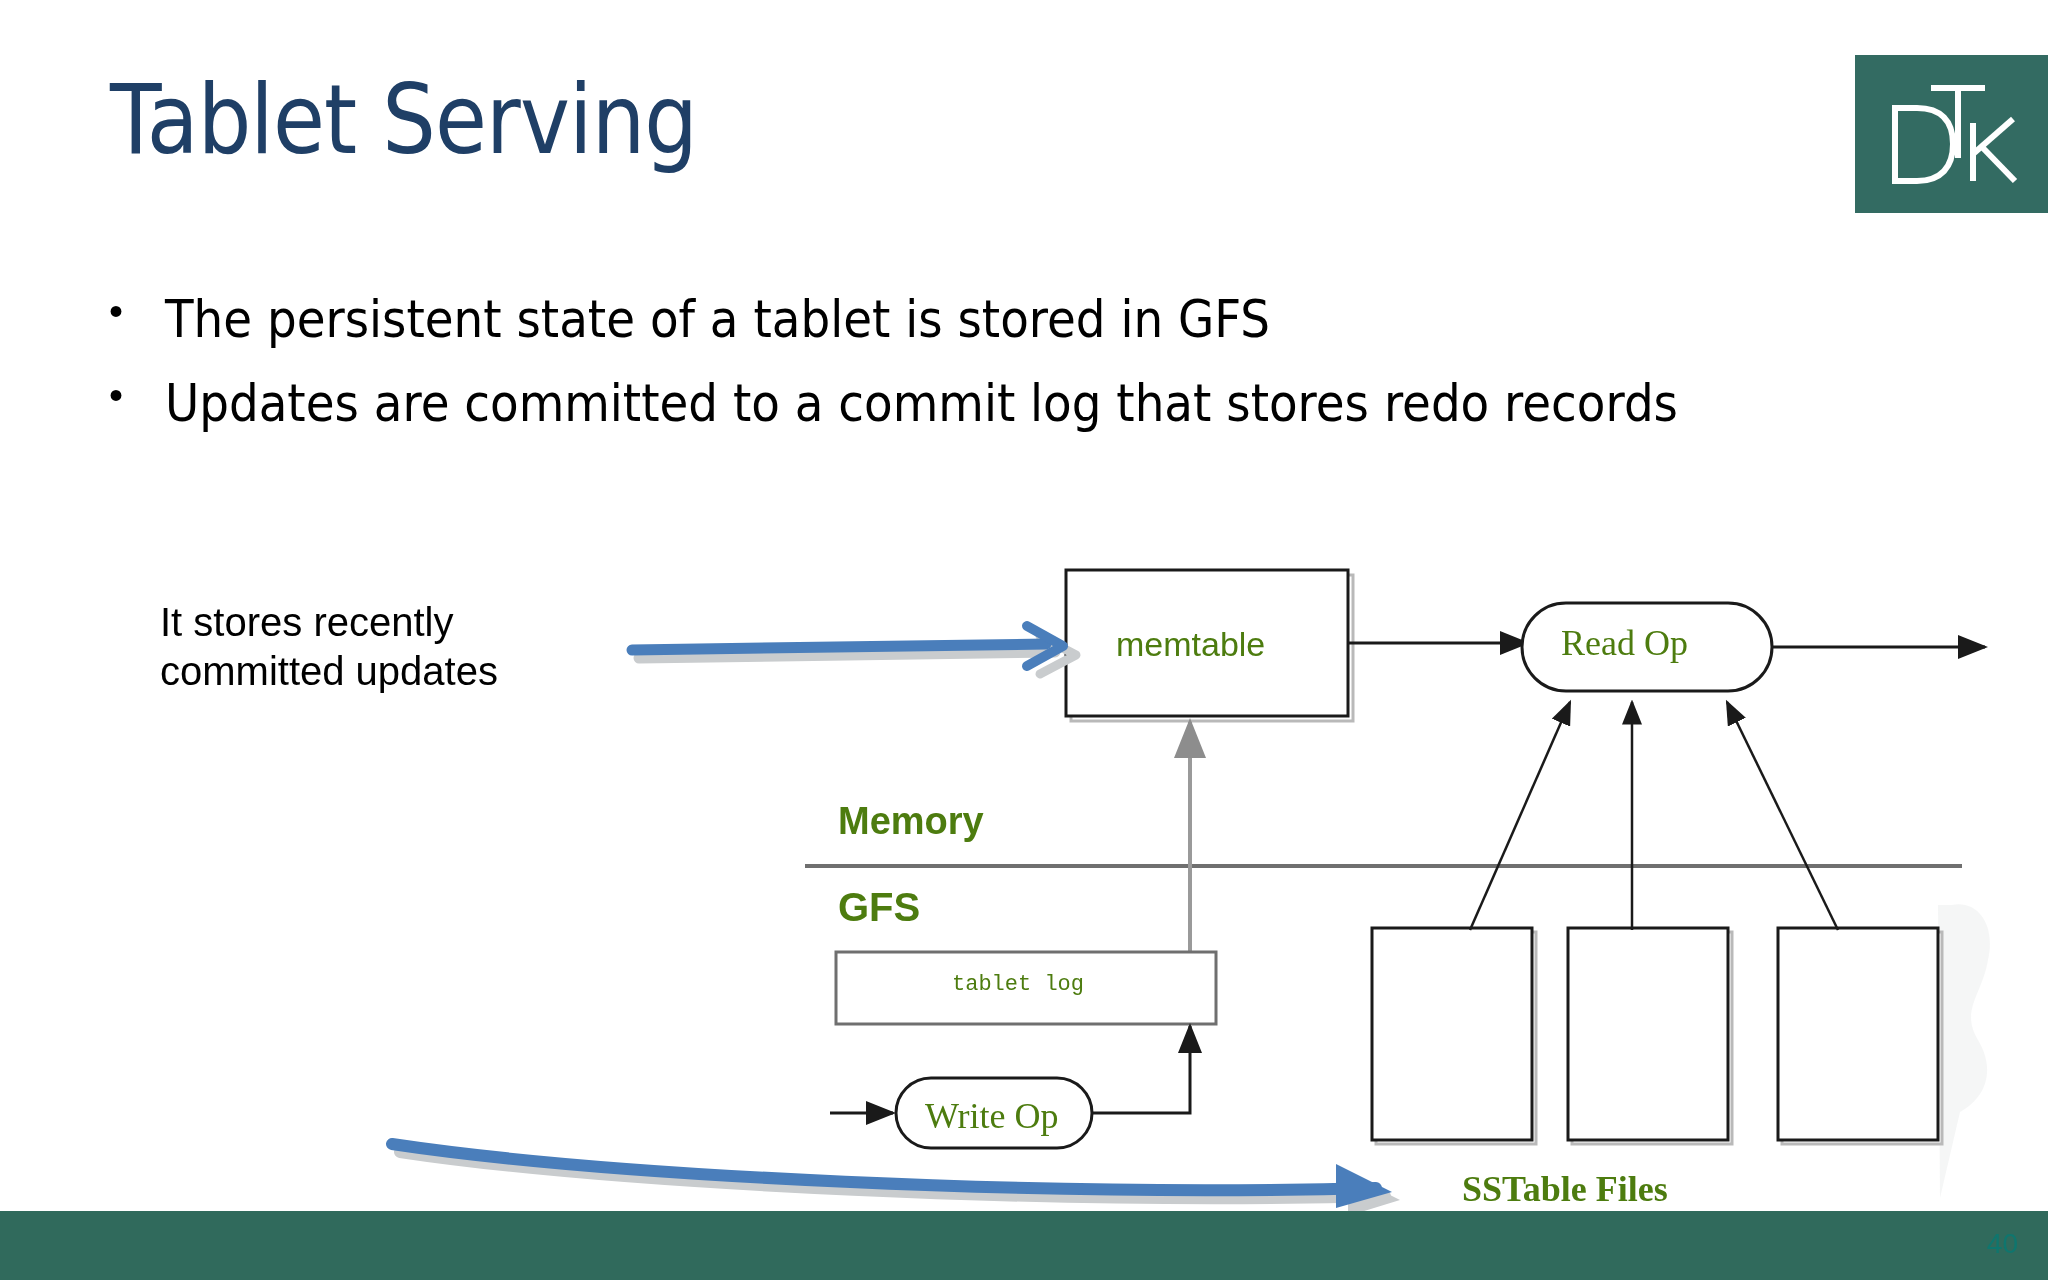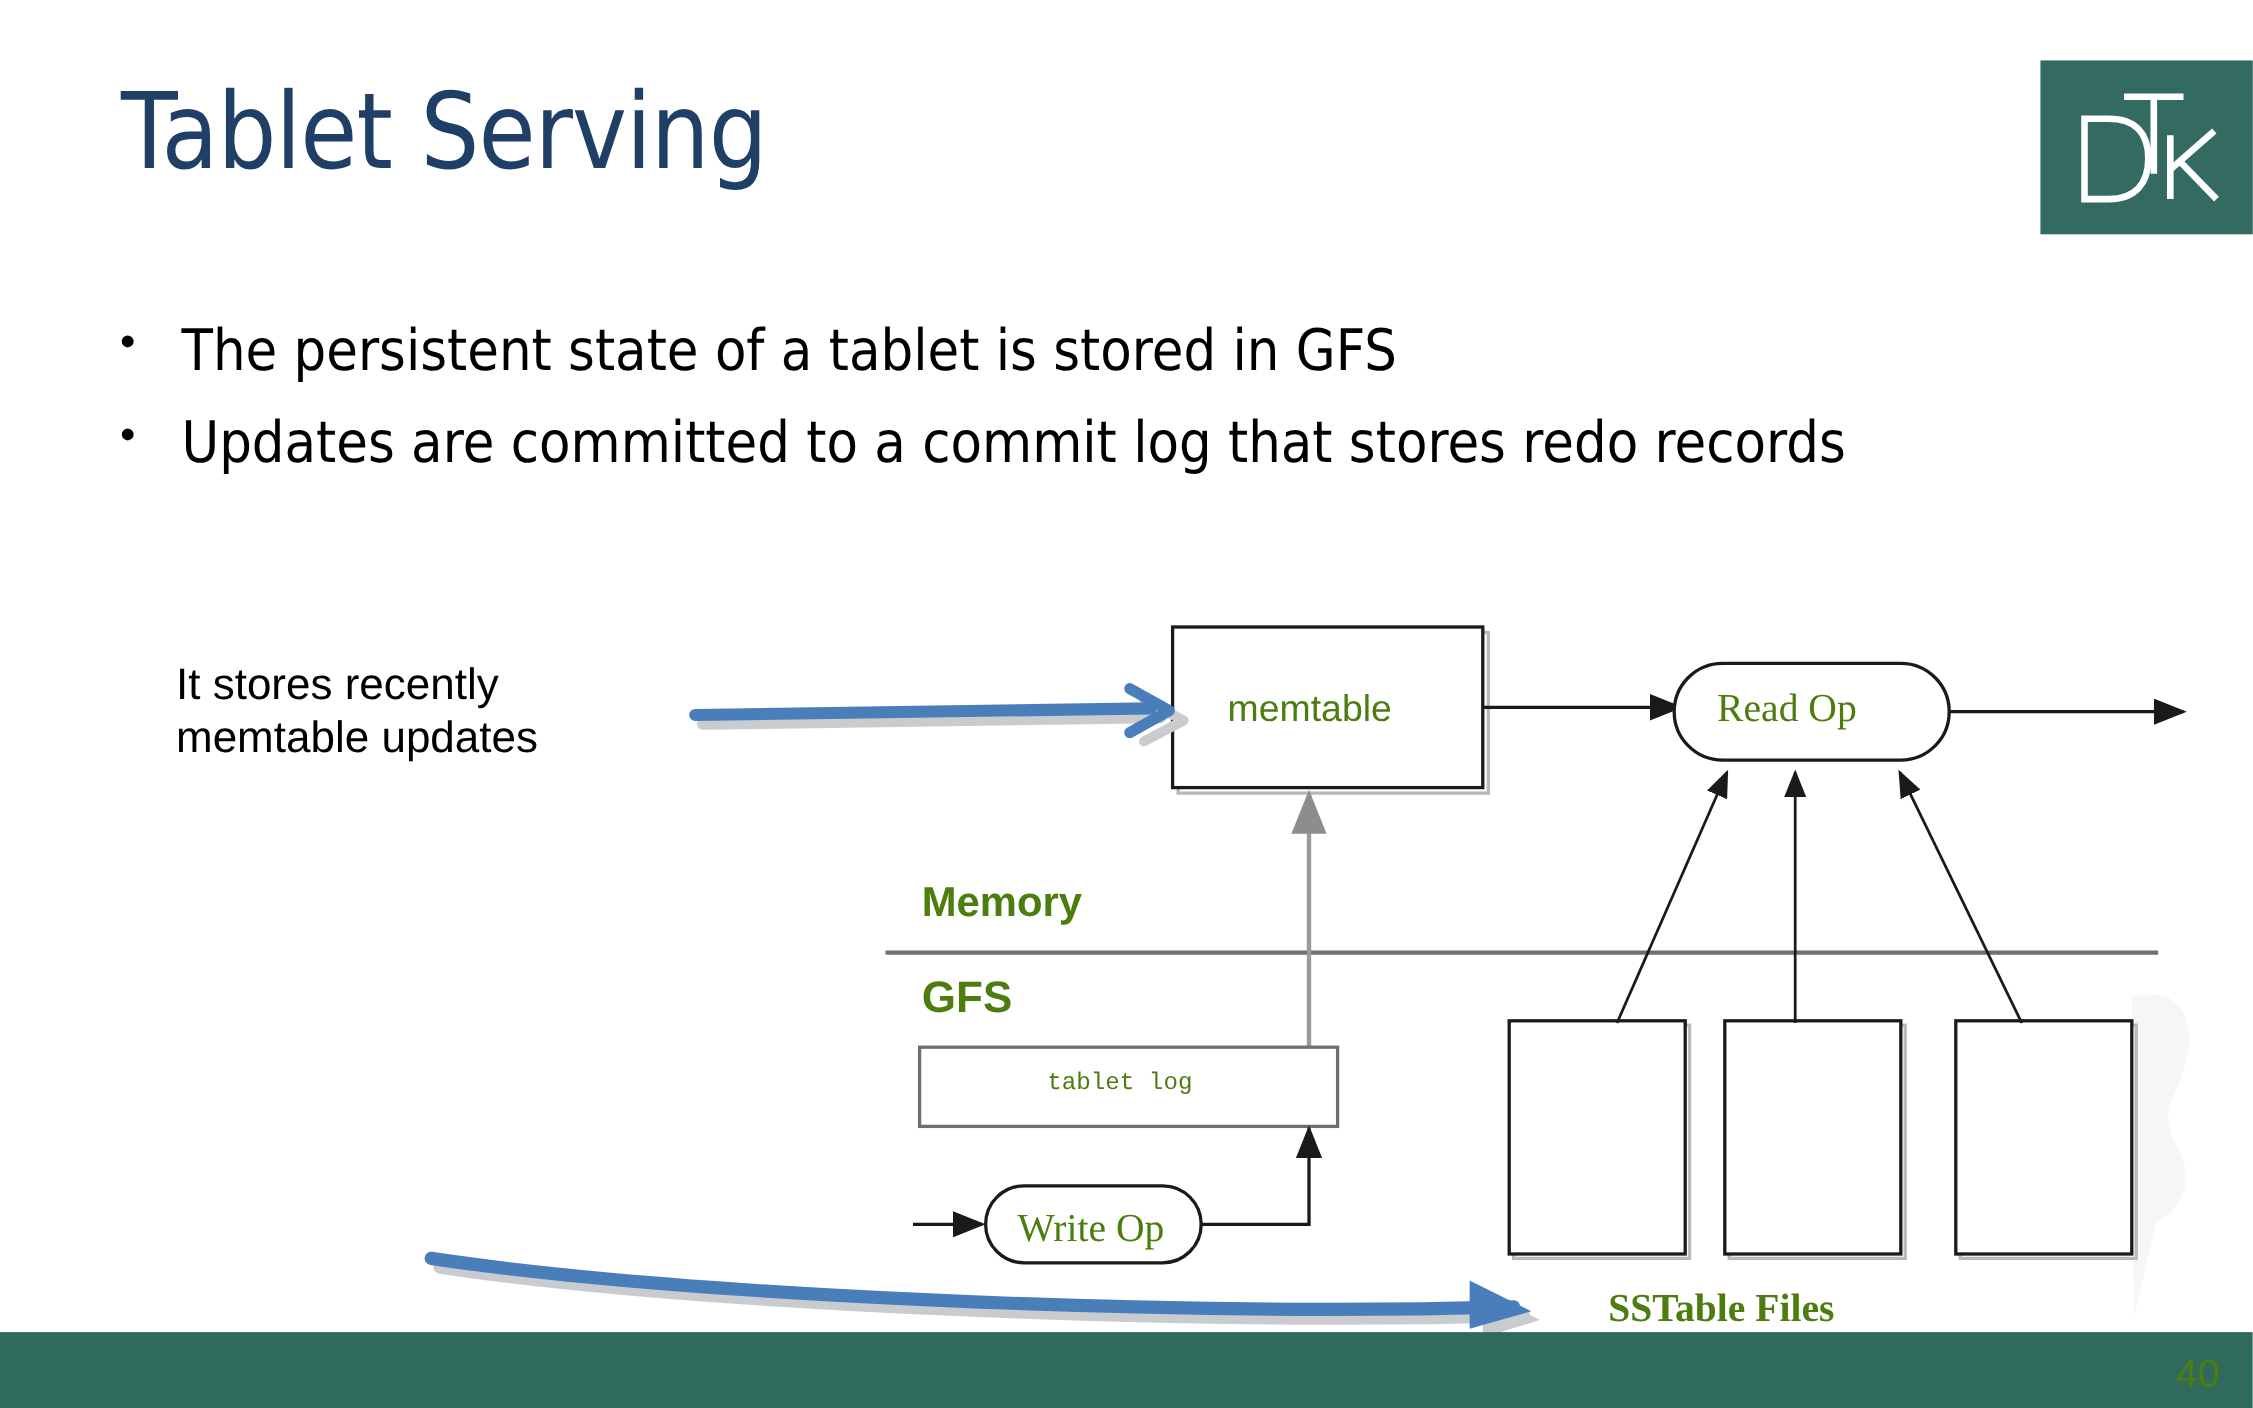--- a/index.html
+++ b/index.html
@@ -51,22 +51,22 @@
   #lbl-tabletlog{left:952px;top:972px;font-size:22px;
                  font-family:Liberation Mono, monospace;}
   #lbl-writeop{left:925px;top:1095px;font-size:36px;
                font-family:"Liberation Serif", serif;}
   #lbl-sstable{left:1462px;top:1168px;font-size:36px;font-weight:bold;
                font-family:"Liberation Serif", serif;}
 
   
   #bottombar{position:absolute;left:0;top:1211px;width:2048px;height:69px;
              background:#306a5c;}
-  #pagenum{position:absolute;right:30px;top:1228px;color:#4d7c0f;
-           font-size:36px;font-family:"Liberation Sans", sans-serif;}
+  #pagenum{position:absolute;right:30px;top:1228px;color:#0f766e;
+           font-size:28px;font-family:"Liberation Sans", sans-serif;}
 </style>
 </head>
 <body>
 
 <div class="slide">
 
   <div id="logo">
     <svg width="193" height="158" viewBox="0 0 193 158" aria-hidden="true">
       <rect x="0" y="0" width="193" height="158" fill="#336b62"></rect>
       <g stroke="#ffffff" stroke-width="6" fill="none">
@@ -90,21 +90,21 @@
       <div class="dot">•</div>
       <div class="btxt">The persistent state of a tablet is stored in GFS</div>
     </div>
     <div class="bullet">
       <div class="dot">•</div>
       <div class="btxt">Updates are committed to a commit log that stores redo records</div>
     </div>
   </div>
 
   <div class="annot" id="annot-top">It stores recently
-memtable updates</div>
+committed updates</div>
 
   <svg id="diagram" viewBox="0 0 2048 1280">
     <defs>
       <marker id="ah" markerWidth="10" markerHeight="8" refX="9" refY="4" orient="auto">
         <path d="M0,0 L10,4 L0,8 z" fill="#1a1a1a"></path>
       </marker>
       <marker id="ah-grey" markerWidth="10" markerHeight="8" refX="9" refY="4" orient="auto">
         <path d="M0,0 L10,4 L0,8 z" fill="#8d8d8d"></path>
       </marker>
     </defs>

